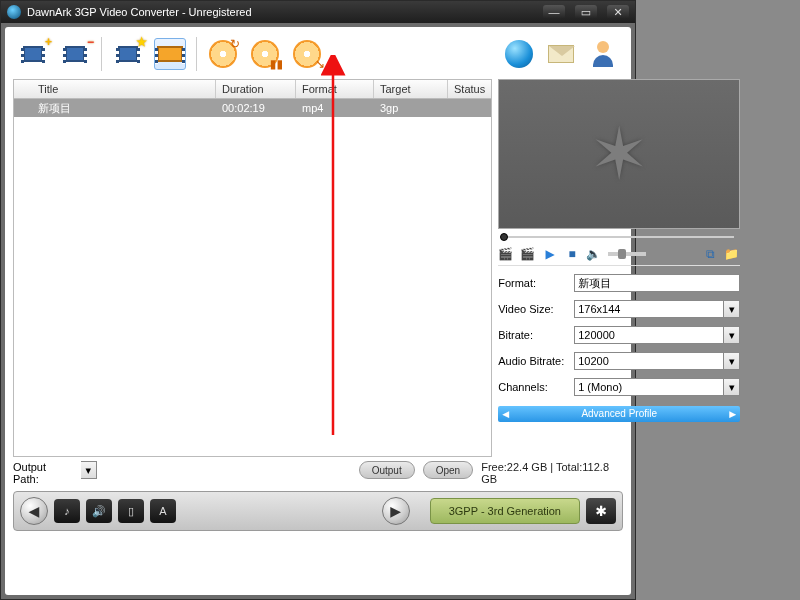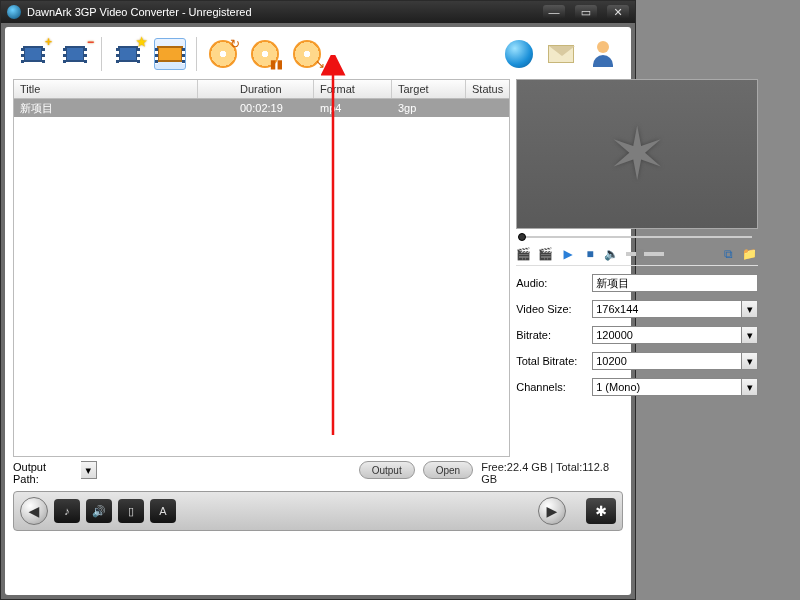--- a/index.html
+++ b/index.html
@@ -23,21 +23,21 @@
   .disc .arrow { position:absolute; top:-3px; right:-3px; color:#d06000; font-size:12px; }
   .globe { width:28px; height:28px; border-radius:50%; background: radial-gradient(circle at 35% 30%, #9be2ff, #1a8fd8 60%, #0a5a96); }
   .mail { width:26px; height:18px; background:#f2e9c8; border:1px solid #c7b679; position:relative; }
   .mail:before { content:""; position:absolute; left:0; right:0; top:0; border-left:13px solid transparent; border-right:13px solid transparent; border-top:10px solid #d9caa0; }
   .user { width:12px; height:12px; border-radius:50%; background:#f7c07a; margin-bottom:2px; }
   .user-body { width:20px; height:12px; border-radius:10px 10px 0 0; background:#3b6fb3; }
   .body-row { display: flex; gap: 6px; height: 378px; }
   .left-col { width: 520px; display: flex; flex-direction: column; }
   .grid-head { display: flex; background: linear-gradient(#fdfdfd,#e8e8e8); border: 1px solid #bbb; height: 20px; }
   .grid-head > div { border-right: 1px solid #ccc; padding: 3px 6px; color: #333; font-size: 11px; }
-  .c-title { width: 184px; } .c-dur { width: 80px; margin-left: 36px; } .c-fmt { width: 78px; } .c-tgt { width: 74px; } .c-stat { flex:1; border-right:none!important; }
+  .c-title { width: 184px; margin-left: 18px; } .c-dur { width: 80px; } .c-fmt { width: 78px; } .c-tgt { width: 74px; } .c-stat { flex:1; border-right:none!important; }
   .grid-body { flex:1; border:1px solid #bbb; border-top:none; background:#fff; overflow:hidden; }
   .row { display:flex; height:18px; align-items:center; color:#fff; background:#9f9f9f; font-size:11px; }
   .row > div { padding: 0 6px; }
   .right-col { flex:1; display:flex; flex-direction:column; gap:4px; }
   .preview { height: 150px; background: linear-gradient(#6b6b6b,#5a5a5a); border:1px solid #aaa; position:relative; display:flex; align-items:center; justify-content:center; }
   .leaf { color:#7d7d7d; font-size:72px; filter: drop-shadow(0 0 2px #444); }
   .timecode { text-align:right; color:#111; padding-right:2px; }
   .progress { height:8px; position:relative; }
   .progress .track { position:absolute; left:6px; right:6px; top:3px; height:2px; background:#ccc; }
   .progress .knob { position:absolute; left:2px; top:0; width:8px; height:8px; border-radius:50%; background:#333; border:1px solid #000; }
@@ -157,51 +157,52 @@
           <span class="mini" style="color:#2a7fd8">▶</span>
           <span class="mini">■</span>
           <span class="mini">🔈</span>
           <div class="slider"></div>
           <div style="flex:1"></div>
           <span class="mini">⧉</span>
           <span class="mini">📁</span>
         </div>
 
         <div class="field">
-          <label>Audio:</label>
+          <label>Format:</label>
           <input value="新项目" style="">
         </div>
         <div class="field">
           <label>Video Size:</label>
           <div class="combo-wrap">
               <input class="combo" value="176x144" style="">
               <div class="combo-btn">▾</div>
             </div>
         </div>
         <div class="field">
           <label>Bitrate:</label>
           <div class="combo-wrap">
               <input class="combo" value="120000" style="">
               <div class="combo-btn">▾</div>
             </div>
         </div>
         <div class="field">
-          <label>Total Bitrate:</label>
+          <label>Audio Bitrate:</label>
           <div class="combo-wrap">
               <input class="combo" value="10200" style="">
               <div class="combo-btn">▾</div>
             </div>
         </div>
         <div class="field">
           <label>Channels:</label>
           <div class="combo-wrap">
               <input class="combo" value="1 (Mono)" style="">
               <div class="combo-btn">▾</div>
             </div>
         </div>
+        <div class="adv-bar">Advanced Profile</div>
       </div>
     </div>
 
     <div class="out-row">
       <span>Output Path:</span>
       <div class="combo-wrap" style="flex:0 0 270px">
           <div class="combo-btn">▾</div>
         </div>
       <div class="pill">Output</div>
       <div class="pill">Open</div>
@@ -210,20 +211,21 @@
 
     <div class="bottom">
       <div class="rbtn">◀</div>
       <div class="sbtn">♪</div>
       <div class="sbtn">🔊</div>
       <div class="sbtn">▯</div>
       <div class="sbtn">A</div>
       <div style="flex:1"></div>
       <div class="rbtn">▶</div>
       <div style="width:8px"></div>
+      <div class="profile-btn">3GPP - 3rd Generation</div>
       <div class="star-btn">✱</div>
     </div>
 
   </div>
 
   <svg class="red-arrow" style="left:318px; top:55px;" width="30" height="390">
     <defs>
         <marker id="ah" markerWidth="10" markerHeight="10" refX="5" refY="5" orient="auto">
           <path d="M0,0 L10,5 L0,10 z" fill="#e11"></path>
         </marker>

